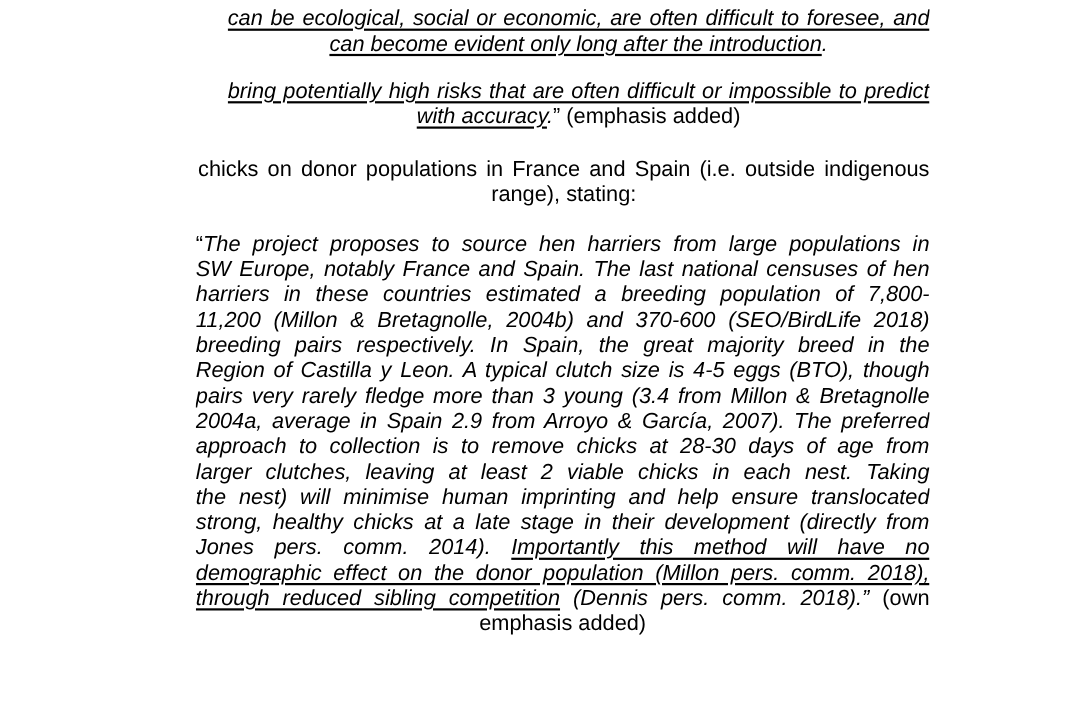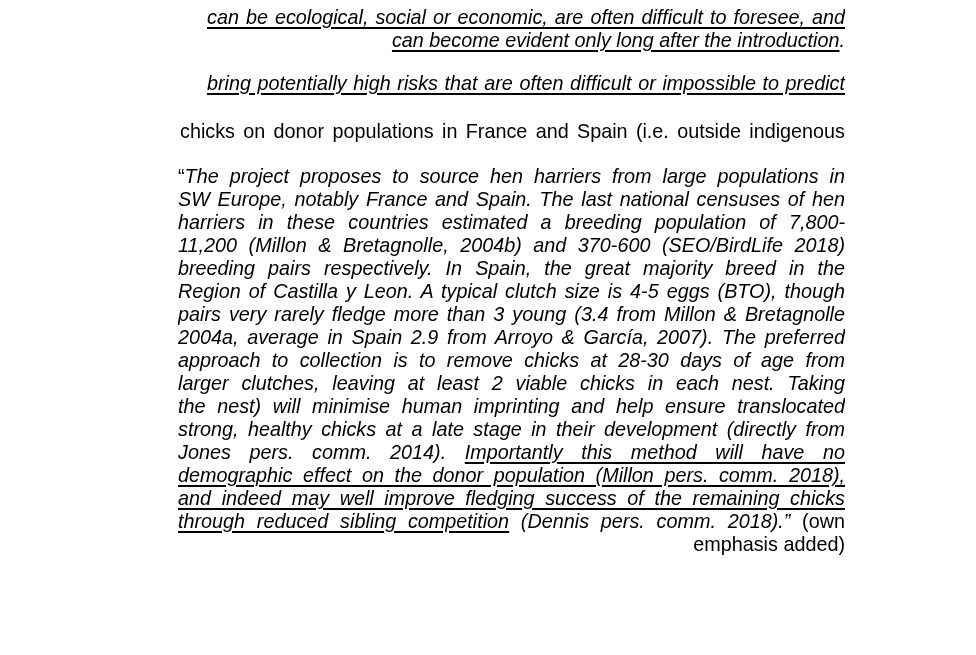--- a/index.html
+++ b/index.html
@@ -13,21 +13,21 @@
     font-size:19.8px;
   }
   .block{position:relative;}
   .block-a{margin:6px 0 0 207px;width:638px;}
   .block-b{margin:20px 0 0 207px;width:638px;}
   .block-c{margin:25px 0 0 150px;width:695px;}
   .block-d{margin:22px 0 0 178px;width:667px;}
   .line{
     height:23px;line-height:23px;
     overflow:hidden;
-    text-align:right;
+    text-align:center;
   }
   .jline{text-align:justify;}
   .jline::after{content:"";display:inline-block;width:100%;height:0;}
   .hang{padding-left:30px;}
   .seg.r{font-style:normal;}
   .seg.i{font-style:italic;}
   .seg.iu{
     font-style:italic;
     text-decoration:underline;
     text-underline-offset:3px;
@@ -38,36 +38,37 @@
 </head>
 <body>
 
 <div class="page">
     <div class="block block-a">
       <div class="line jline"><span class="seg iu">can be ecological, social or economic, are often difficult to foresee, and</span></div>
       <div class="line"><span class="seg iu">can become evident only long after the introduction</span><span class="seg i">.</span></div>
     </div>
     <div class="block block-b">
       <div class="line jline"><span class="seg iu">bring potentially high risks that are often difficult or impossible to predict</span></div>
+      <div class="line"><span class="seg iu">with accuracy</span><span class="seg i">.</span><span class="seg r">” (emphasis added)</span></div>
     </div>
     <div class="block block-c">
       <div class="line jline hang"><span class="seg r">chicks on donor populations in France and Spain (i.e. outside indigenous</span></div>
+      <div class="line hang"><span class="seg r">range), stating:</span></div>
     </div>
     <div class="block block-d">
       <div class="line jline"><span class="seg r">“</span><span class="seg i">The project proposes to source hen harriers from large populations in</span></div>
       <div class="line jline"><span class="seg i">SW Europe, notably France and Spain. The last national censuses of hen</span></div>
       <div class="line jline"><span class="seg i">harriers in these countries estimated a breeding population of 7,800-</span></div>
       <div class="line jline"><span class="seg i">11,200 (Millon &amp; Bretagnolle, 2004b) and 370-600 (SEO/BirdLife 2018)</span></div>
       <div class="line jline"><span class="seg i">breeding pairs respectively. In Spain, the great majority breed in the</span></div>
       <div class="line jline"><span class="seg i">Region of Castilla y Leon. A typical clutch size is 4-5 eggs (BTO), though</span></div>
       <div class="line jline"><span class="seg i">pairs very rarely fledge more than 3 young (3.4 from Millon &amp; Bretagnolle</span></div>
       <div class="line jline"><span class="seg i">2004a, average in Spain 2.9 from Arroyo &amp; García, 2007). The preferred</span></div>
       <div class="line jline"><span class="seg i">approach to collection is to remove chicks at 28-30 days of age from</span></div>
       <div class="line jline"><span class="seg i">larger clutches, leaving at least 2 viable chicks in each nest. Taking</span></div>
       <div class="line jline"><span class="seg i">the nest) will minimise human imprinting and help ensure translocated</span></div>
       <div class="line jline"><span class="seg i">strong, healthy chicks at a late stage in their development (directly from</span></div>
       <div class="line jline"><span class="seg i">Jones pers. comm. 2014). </span><span class="seg iu">Importantly this method will have no</span></div>
       <div class="line jline"><span class="seg iu">demographic effect on the donor population (Millon pers. comm. 2018),</span></div>
-      <div class="line jline"><span class="seg iu">and indeed may well improve fledging success of the remaining chicks</span></div>
       <div class="line jline"><span class="seg iu">through reduced sibling competition</span><span class="seg i"> (Dennis pers. comm. 2018).”</span><span class="seg r"> (own</span></div>
       <div class="line"><span class="seg r">emphasis added)</span></div>
     </div>
   </div>
 
 </body></html>

